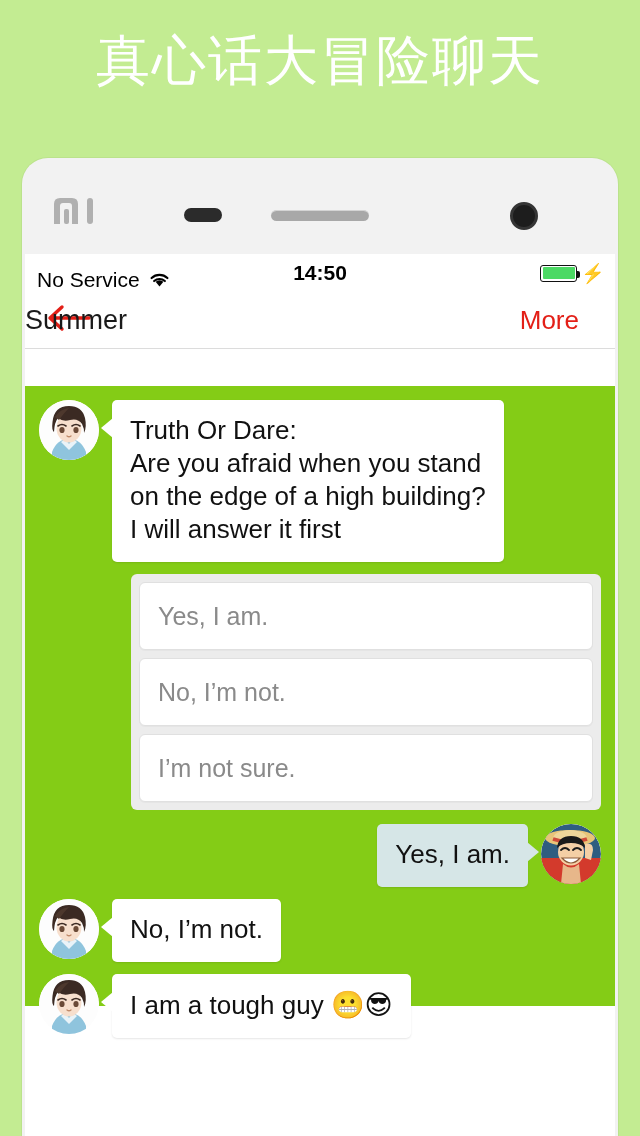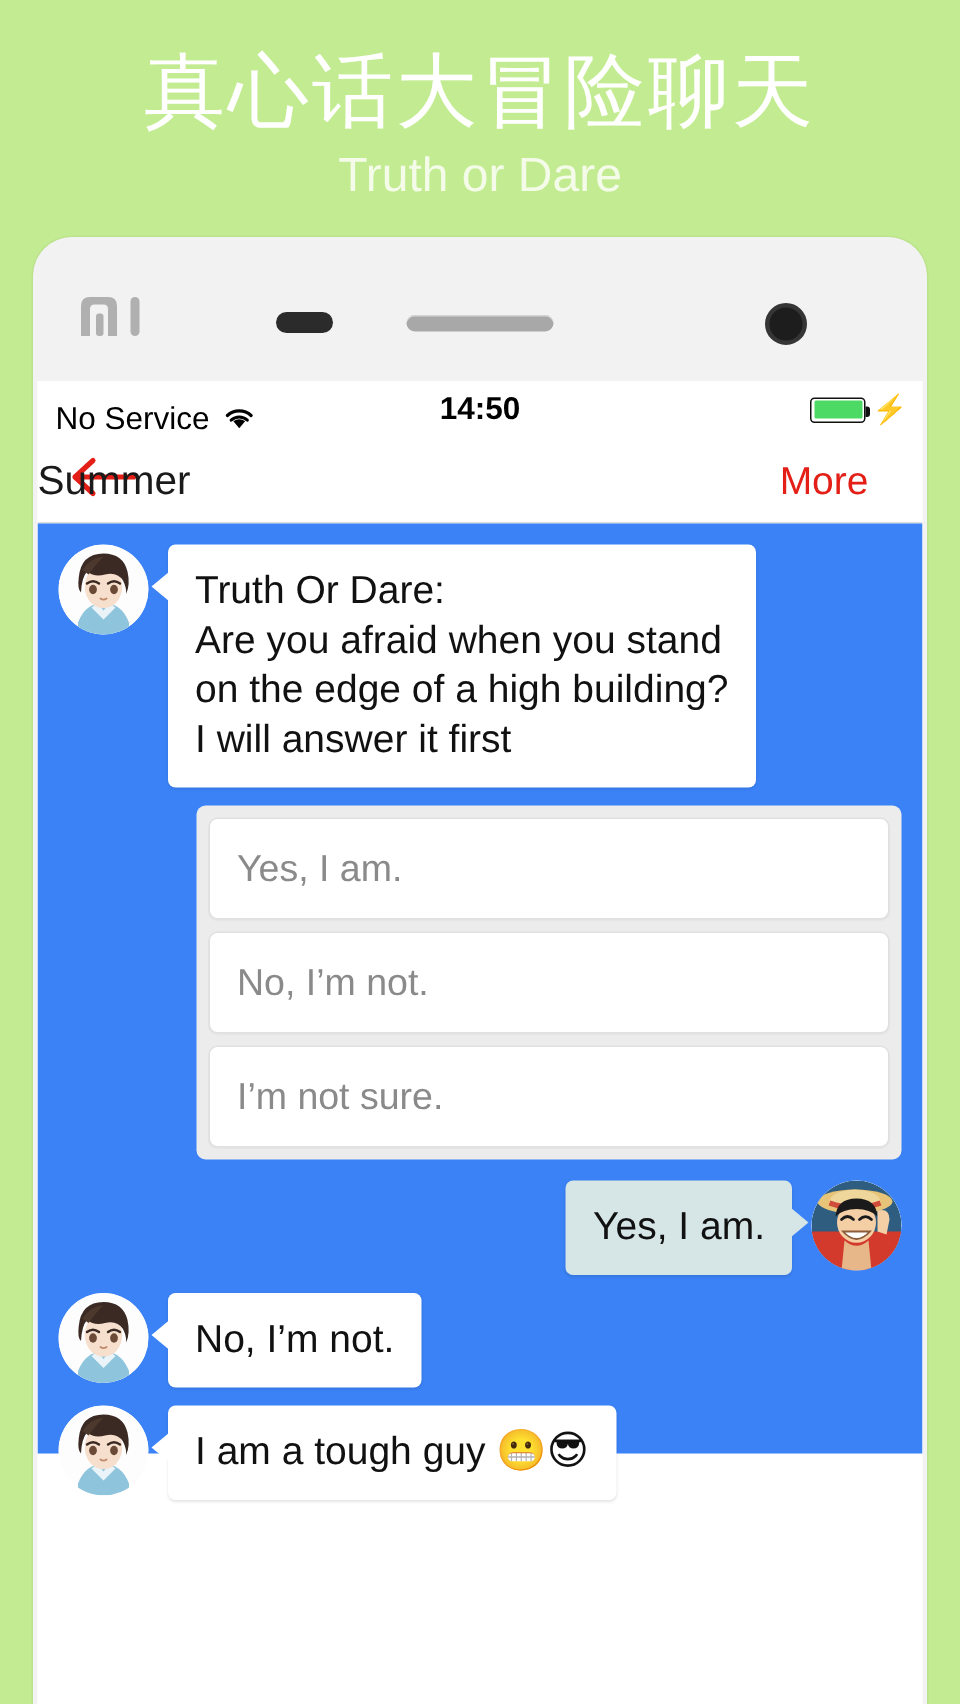--- a/index.html
+++ b/index.html
@@ -211,23 +211,24 @@
     line-height: 56px;
     font-size: 26px;
     color: #e31f17;
     cursor: pointer;
   }
 
   
   #chat-area {
     position: relative;
     height: 620px;
-    background: #3b82f6;
+    background: #84cc16;
     padding-top: 14px;
     box-sizing: border-box;
+    margin-top: 37px;
   }
 
   .msg-row {
     display: flex;
     align-items: flex-start;
     padding: 0 14px;
     margin-bottom: 12px;
   }
   .msg-row.outgoing { justify-content: flex-end; }
 
@@ -303,21 +304,20 @@
   .emoji {
     font-family: "DejaVu Sans", sans-serif;
     font-size: 27px;
   }
 </style>
 </head>
 <body>
 
 <div id="promo-header">
   <h1 id="promo-title">真心话大冒险聊天</h1>
-  <div id="promo-subtitle">Truth or Dare</div>
 </div>
 
 <div id="phone-frame">
 
   <div id="phone-hardware">
     <div id="mi-logo">
       <svg width="48" height="32" viewBox="0 0 48 32">
         <path d="M4 30 L4 10 Q4 4 10 4 L22 4 Q28 4 28 10 L28 30 L22 30 L22 12 Q22 9 19 9 L13 9 Q10 9 10 12 L10 30 Z" fill="#b0b0b0"></path>
         <rect x="14" y="15" width="5" height="15" rx="2" fill="#b0b0b0"></rect>
         <rect x="37" y="4" width="6" height="26" rx="3" fill="#b0b0b0"></rect>

